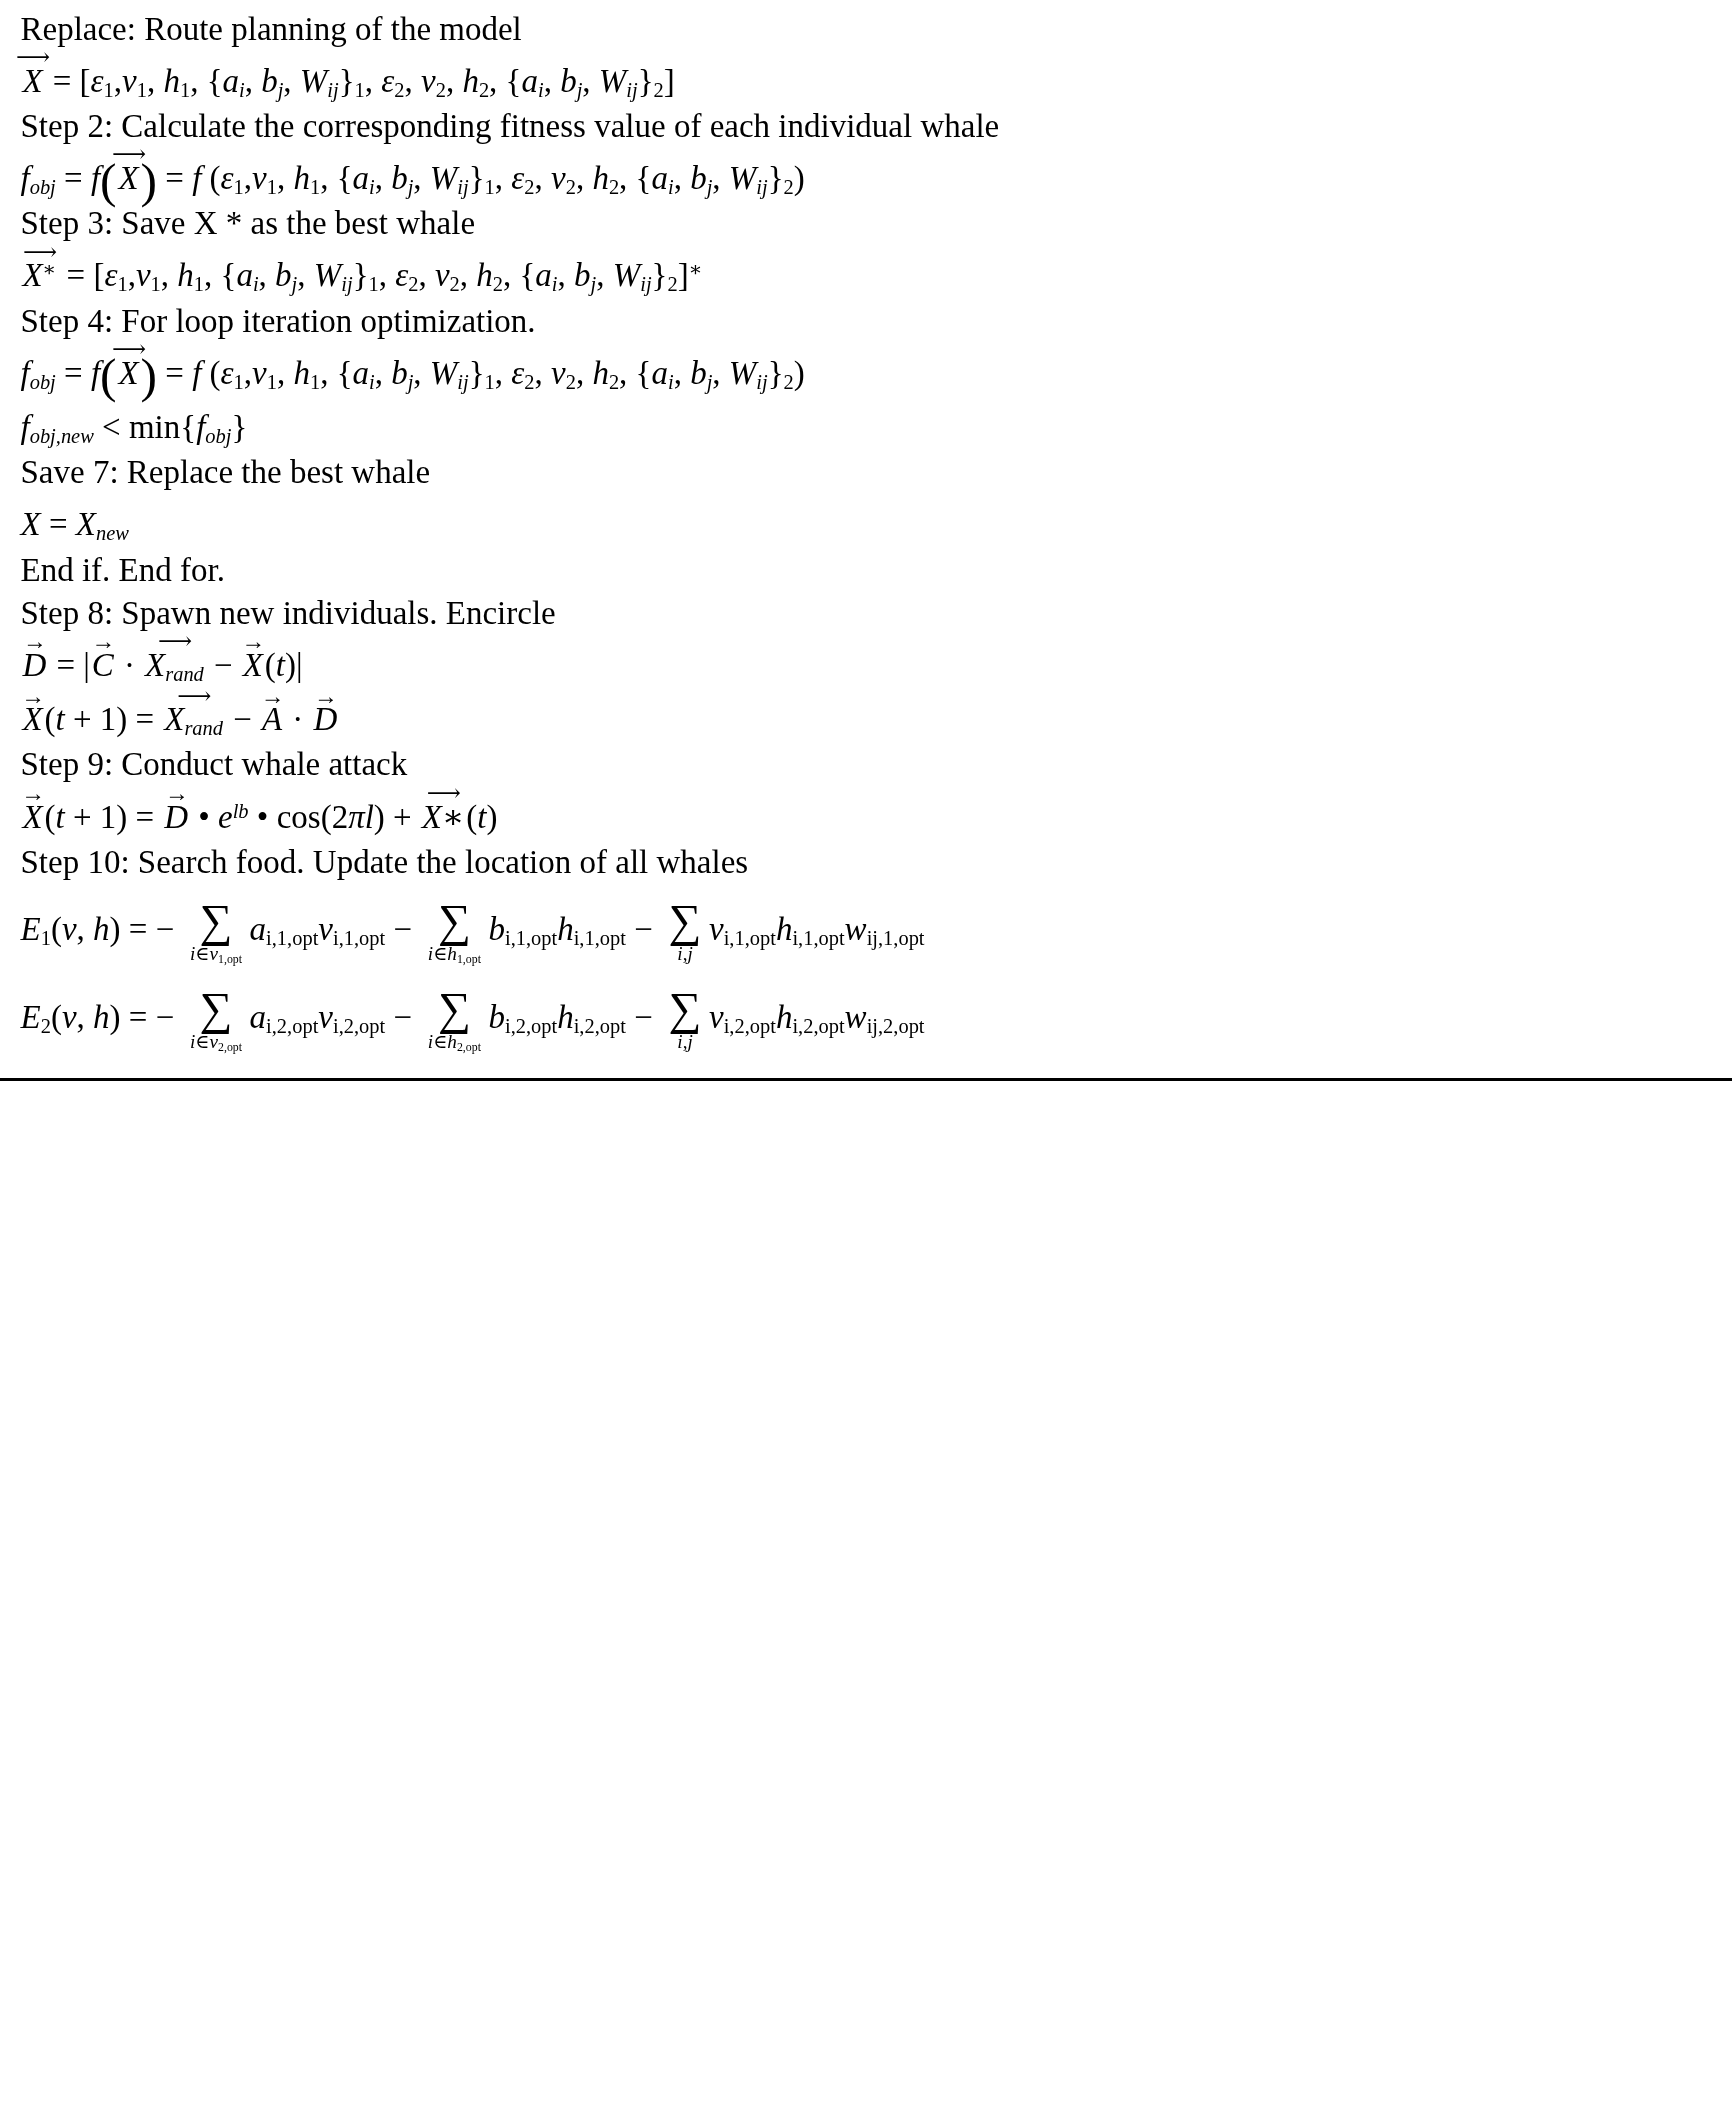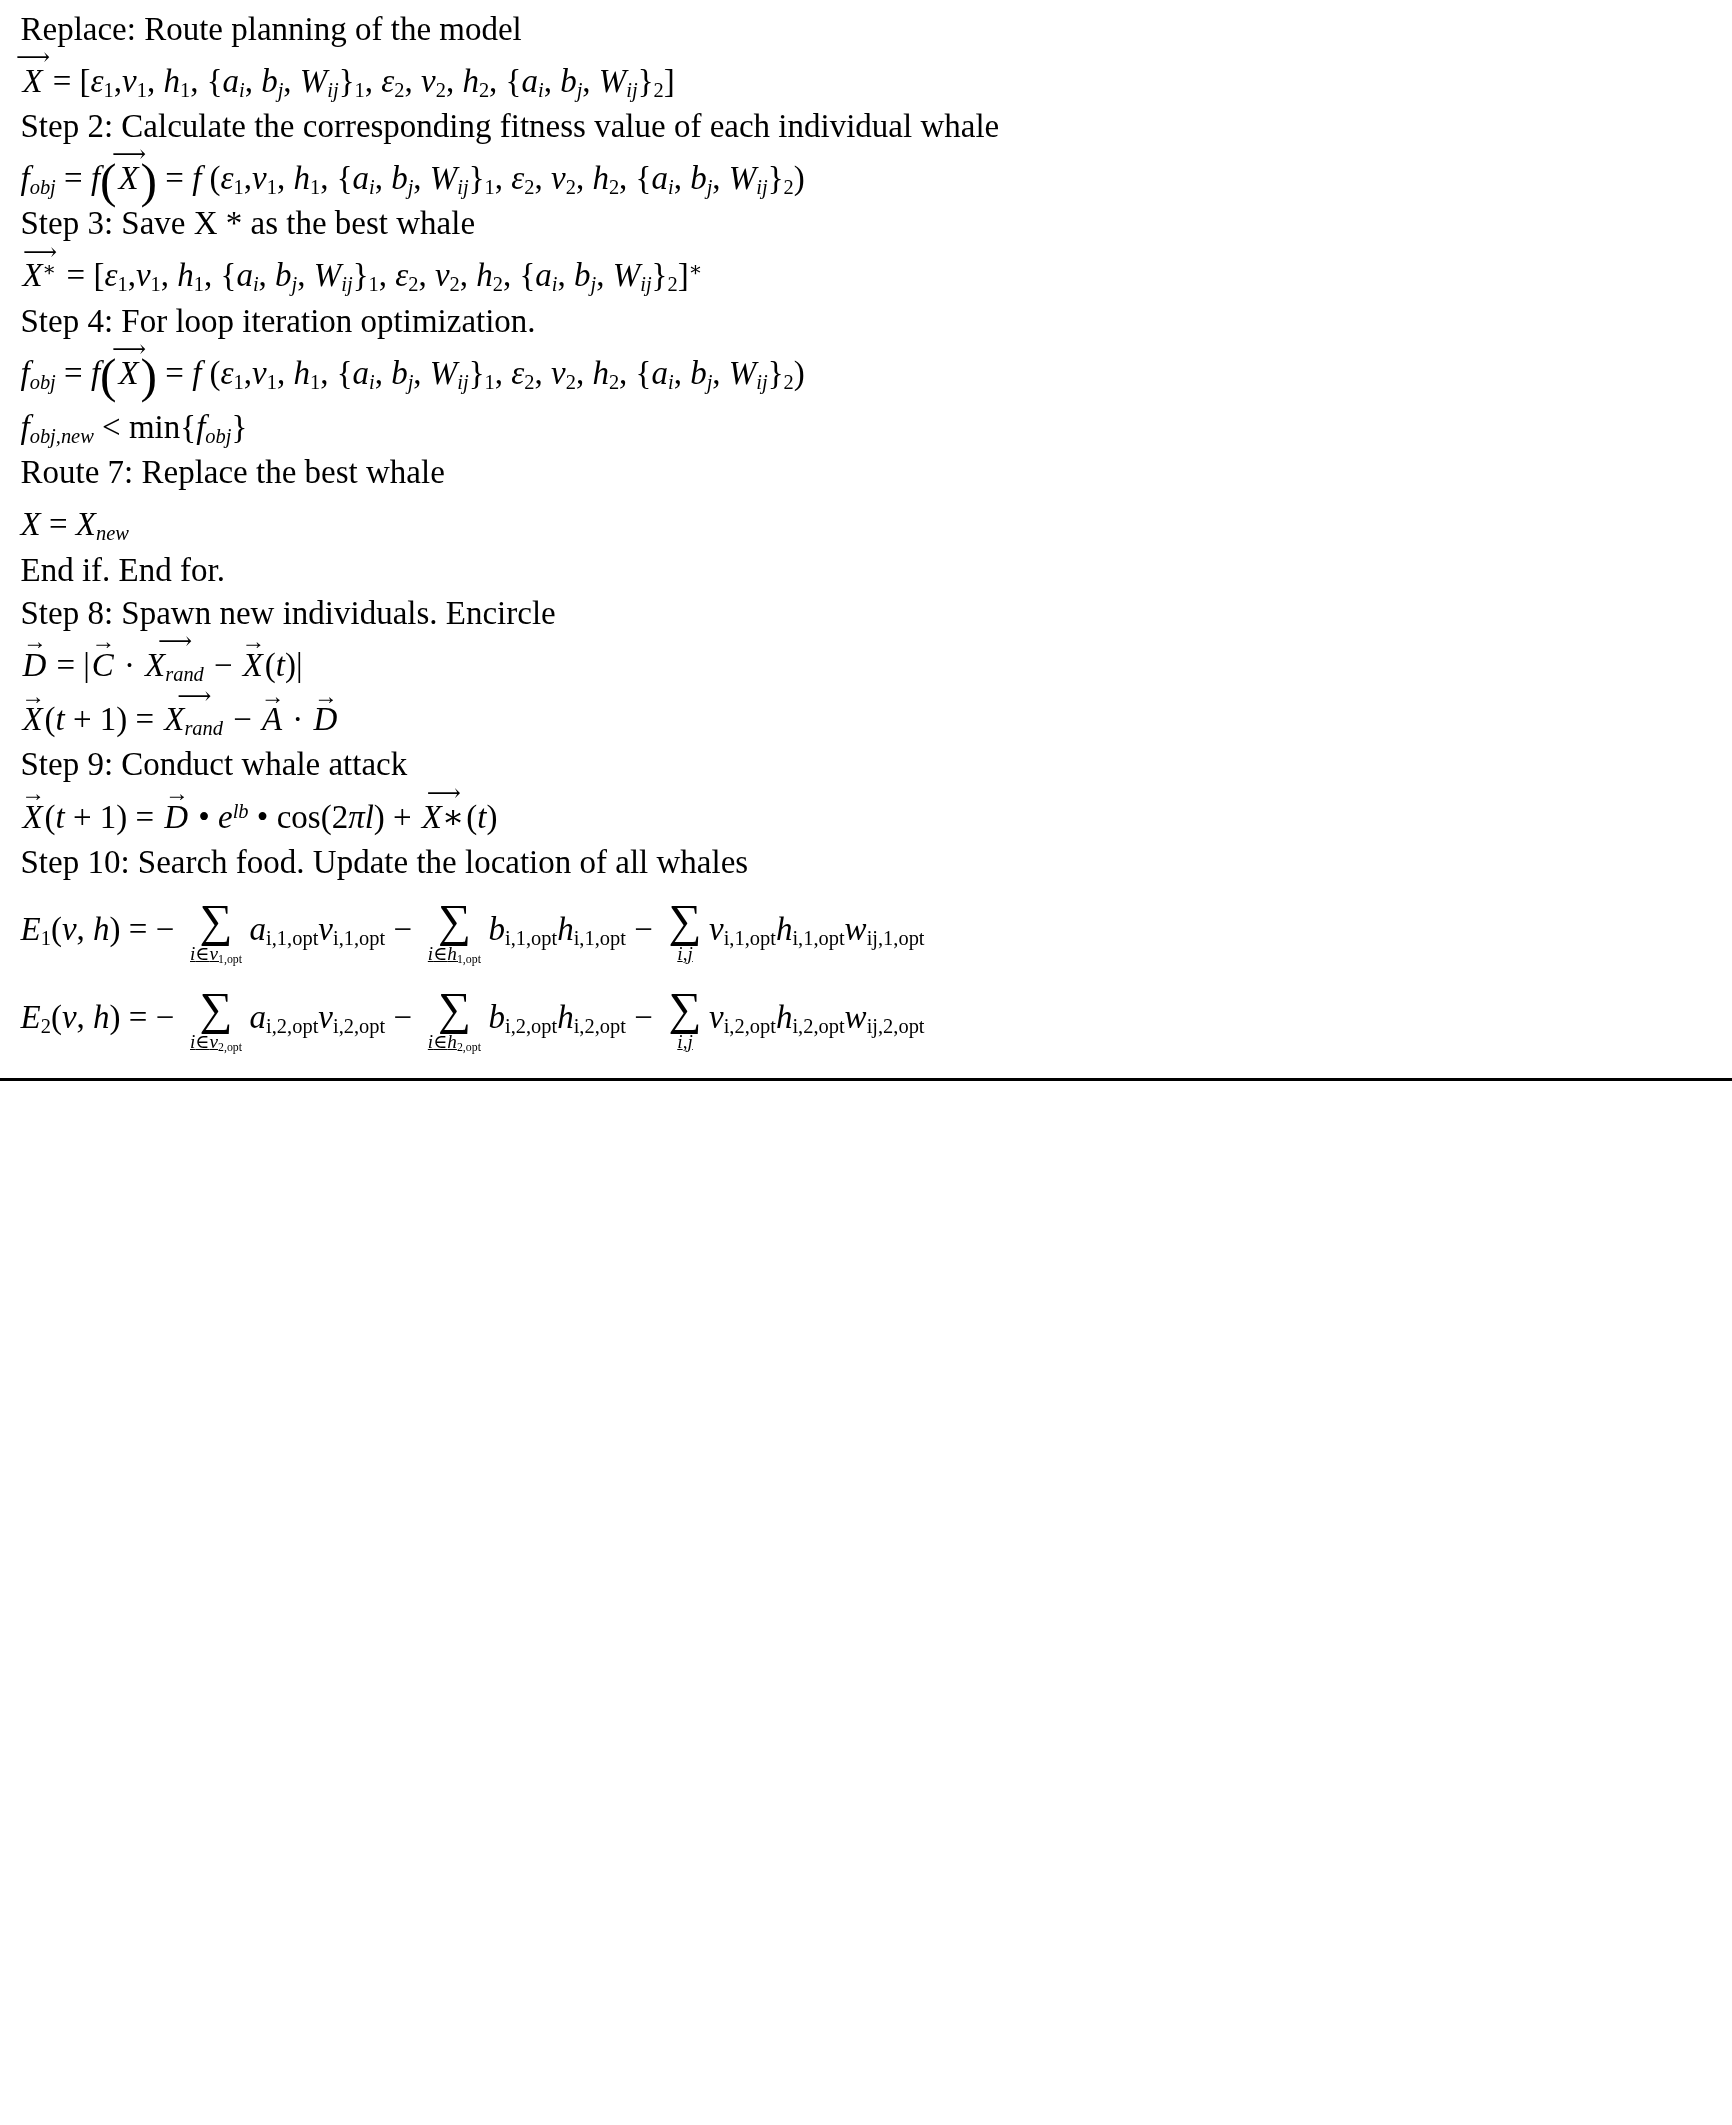--- a/index.html
+++ b/index.html
@@ -55,21 +55,21 @@
   }
   .sum {
     display: inline-flex;
     flex-direction: column;
     align-items: center;
     vertical-align: middle;
     margin: 0 7.5px;
     text-align: center;
   }
   .sum .sg { font-size: 1.4em; line-height: 0.95; font-style: normal; }
-  .sum .lm { font-size: 0.58em; line-height: 1.15; text-decoration: underline; }
+  .sum .lm { font-size: 0.58em; line-height: 1.15; }
   .rule {
     width: 100%;
     height: 3.7px;
     background: #000000;
     margin-top: 17px;
   }
 </style>
 </head>
 <body>
 
@@ -77,21 +77,21 @@
   <div>
       <div class="line text">Replace: Route planning of the model</div>
       <div class="line formula"><span class="vec"><span class="arr">⟶</span><i>X</i></span> = [<i>ε</i><sub>1</sub>,<i>v</i><sub>1</sub>, <i>h</i><sub>1</sub>, {<i>a<sub>i</sub></i>, <i>b<sub>j</sub></i>, <i>W<sub>ij</sub></i>}<sub>1</sub>, <i>ε</i><sub>2</sub>, <i>v</i><sub>2</sub>, <i>h</i><sub>2</sub>, {<i>a<sub>i</sub></i>, <i>b<sub>j</sub></i>, <i>W<sub>ij</sub></i>}<sub>2</sub>]</div>
       <div class="line text">Step 2: Calculate the corresponding fitness value of each individual whale</div>
       <div class="line formula"><i>f<sub>obj</sub></i> = <i>f</i><span class="bigp">(</span><span class="vec"><span class="arr">⟶</span><i>X</i></span><span class="bigp">)</span> = <i>f</i> (<i>ε</i><sub>1</sub>,<i>v</i><sub>1</sub>, <i>h</i><sub>1</sub>, {<i>a<sub>i</sub></i>, <i>b<sub>j</sub></i>, <i>W<sub>ij</sub></i>}<sub>1</sub>, <i>ε</i><sub>2</sub>, <i>v</i><sub>2</sub>, <i>h</i><sub>2</sub>, {<i>a<sub>i</sub></i>, <i>b<sub>j</sub></i>, <i>W<sub>ij</sub></i>}<sub>2</sub>)</div>
       <div class="line text">Step 3: Save X * as the best whale</div>
       <div class="line formula"><span class="vec"><span class="arr">⟶</span><i>X</i><sup>∗</sup></span> = [<i>ε</i><sub>1</sub>,<i>v</i><sub>1</sub>, <i>h</i><sub>1</sub>, {<i>a<sub>i</sub></i>, <i>b<sub>j</sub></i>, <i>W<sub>ij</sub></i>}<sub>1</sub>, <i>ε</i><sub>2</sub>, <i>v</i><sub>2</sub>, <i>h</i><sub>2</sub>, {<i>a<sub>i</sub></i>, <i>b<sub>j</sub></i>, <i>W<sub>ij</sub></i>}<sub>2</sub>]<sup>∗</sup></div>
       <div class="line text">Step 4: For loop iteration optimization.</div>
       <div class="line formula"><i>f<sub>obj</sub></i> = <i>f</i><span class="bigp">(</span><span class="vec"><span class="arr">⟶</span><i>X</i></span><span class="bigp">)</span> = <i>f</i> (<i>ε</i><sub>1</sub>,<i>v</i><sub>1</sub>, <i>h</i><sub>1</sub>, {<i>a<sub>i</sub></i>, <i>b<sub>j</sub></i>, <i>W<sub>ij</sub></i>}<sub>1</sub>, <i>ε</i><sub>2</sub>, <i>v</i><sub>2</sub>, <i>h</i><sub>2</sub>, {<i>a<sub>i</sub></i>, <i>b<sub>j</sub></i>, <i>W<sub>ij</sub></i>}<sub>2</sub>)</div>
       <div class="line formula"><i>f<sub>obj,new</sub></i> &lt; min{<i>f<sub>obj</sub></i>}</div>
-      <div class="line text">Route 7: Replace the best whale</div>
+      <div class="line text">Save 7: Replace the best whale</div>
       <div class="line formula"><i>X</i> = <i>X<sub>new</sub></i></div>
       <div class="line text">End if. End for.</div>
       <div class="line text">Step 8: Spawn new individuals. Encircle</div>
       <div class="line formula"><span class="vec"><span class="arr">→</span><i>D</i></span> = |<span class="vec"><span class="arr">→</span><i>C</i></span> · <span class="vec"><span class="arr">⟶</span><i>X<sub>rand</sub></i></span> − <span class="vec"><span class="arr">→</span><i>X</i></span>(<i>t</i>)|</div>
       <div class="line formula"><span class="vec"><span class="arr">→</span><i>X</i></span>(<i>t</i> + 1) = <span class="vec"><span class="arr">⟶</span><i>X<sub>rand</sub></i></span> − <span class="vec"><span class="arr">→</span><i>A</i></span> · <span class="vec"><span class="arr">→</span><i>D</i></span></div>
       <div class="line text">Step 9: Conduct whale attack</div>
       <div class="line formula"><span class="vec"><span class="arr">→</span><i>X</i></span>(<i>t</i> + 1) = <span class="vec"><span class="arr">→</span><i>D</i></span> • <i>e<sup>lb</sup></i> • cos(2<i>πl</i>) + <span class="vec"><span class="arr">⟶</span><i>X</i>∗</span>(<i>t</i>)</div>
       <div class="line text">Step 10: Search food. Update the location of all whales</div>
       <div class="line formula tall"><i>E</i><sub>1</sub>(<i>v</i>, <i>h</i>) = − <span class="sum">
           <span class="sg">∑</span>

